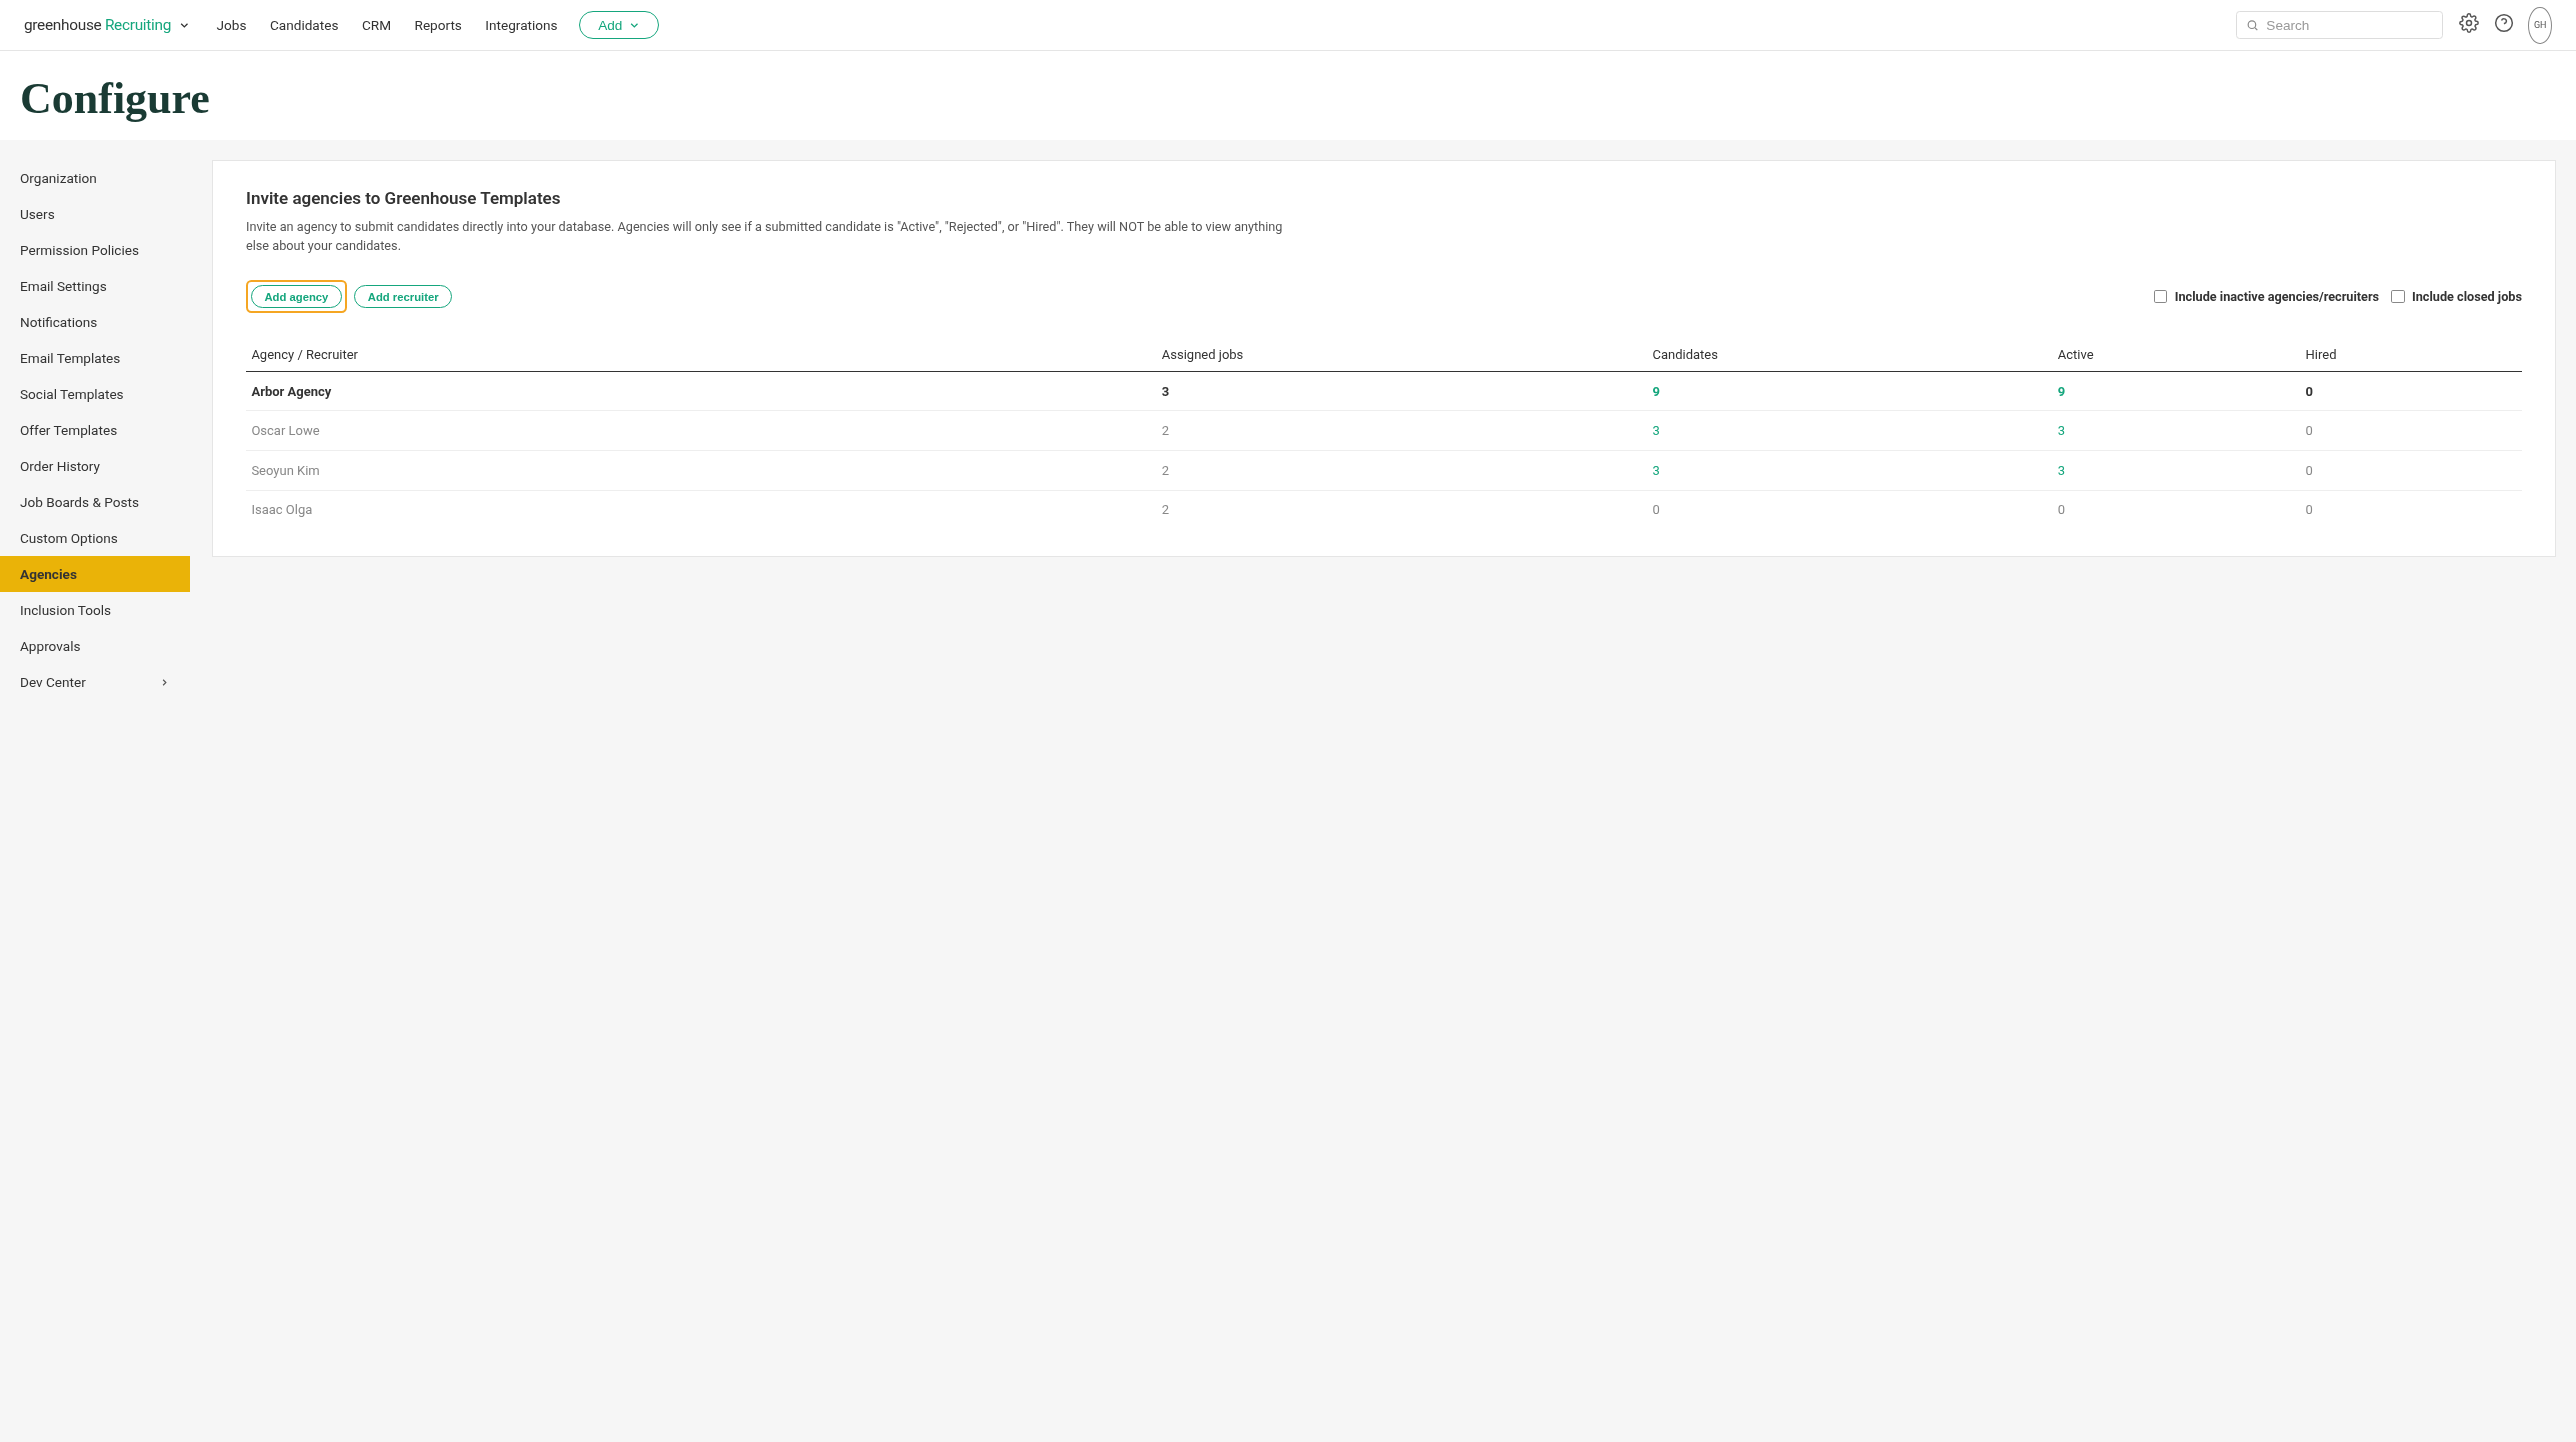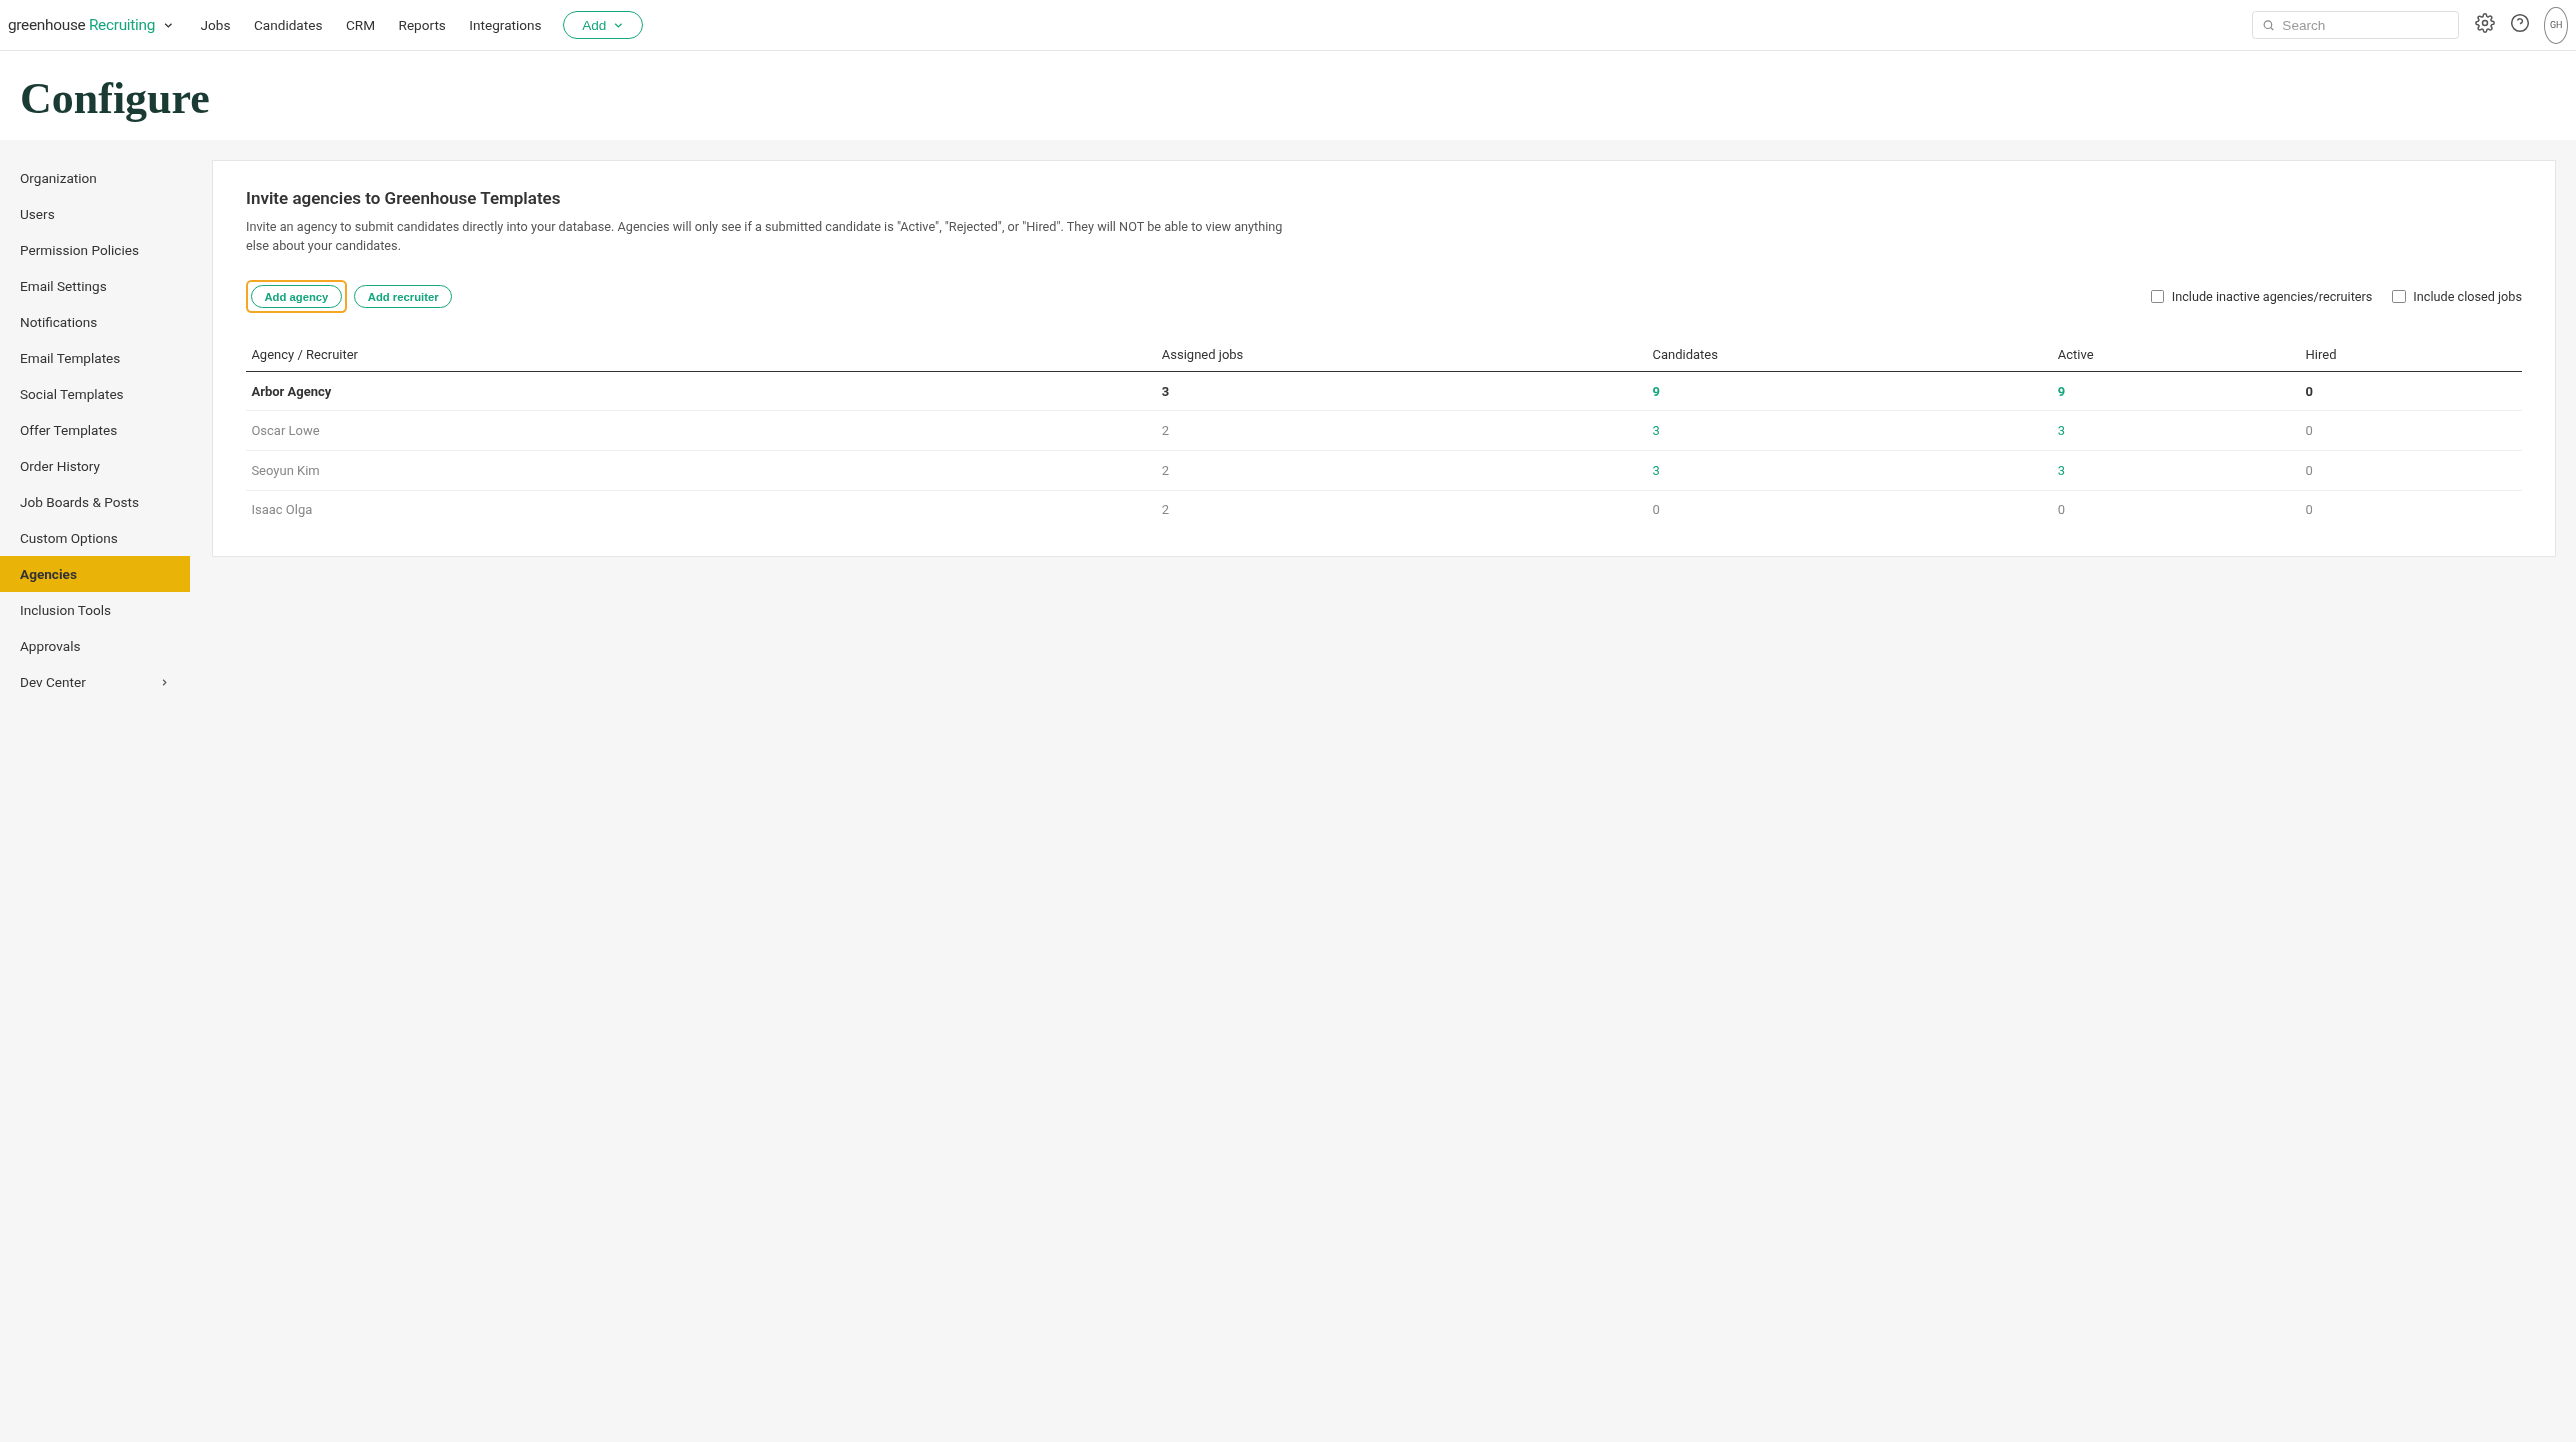--- a/index.html
+++ b/index.html
@@ -1,19 +1,19 @@
 <!DOCTYPE html>
 <html style="font-size:14.5px"><head>
   <meta charset="utf-8">
   <style>
     * { box-sizing: border-box; margin: 0; padding: 0; }
     body { font-family: -apple-system, BlinkMacSystemFont, 'Segoe UI', Roboto, sans-serif; background: #f6f6f6; color: #333; }
     
     
-    .topnav { background: #fff; border-bottom: 0.9px solid #e5e5e5; display: flex; align-items: center; padding: 0 8px; height: 51px; justify-content: center; }
+    .topnav { background: #fff; border-bottom: 0.9px solid #e5e5e5; display: flex; align-items: center; padding: 0 24px; height: 51px; justify-content: center; }
     .logo-group { display: flex; align-items: center; gap: 7.3px; margin-right: 22px; }
     .logo-text { font-size: 15.4px; color: #333; letter-spacing: -0.3px; }
     .logo-text .green { color: #15a67d; }
     .nav-caret { width: 12.7px; height: 12.7px; }
     .nav-links { display: flex; gap: 16.3px; }
     .nav-link { color: #333; font-size: 13.6px; text-decoration: none; padding: 5.4px 3.6px; cursor: pointer; }
     .add-btn { margin-left: 18px; border: 1.4px solid #15a67d; color: #15a67d; background: #fff; border-radius: 20px; padding: 5.4px 18px; font-size: 13.6px; display: flex; align-items: center; gap: 5.4px; cursor: pointer; }
     .spacer { flex: 1; }
     .search-box { display: flex; align-items: center; border: 0.9px solid #ddd; border-radius: 3.6px; padding: 5.4px 9px; width: 207px; margin-right: 16.3px; }
     .search-box input { border: none; outline: none; font-size: 13.6px; width: 100%; margin-left: 7.3px; color: #333; }
@@ -36,21 +36,21 @@
     
     
     .panel { flex: 1; background: #fff; border: 0.9px solid #e5e5e5; padding: 27px 33px 27px; }
     .panel-title { font-size: 17px; font-weight: 600; margin-bottom: 9px; }
     .panel-desc { font-size: 12.7px; color: #555; line-height: 1.5; max-width: 1042px; margin-bottom: 25px; }
     
     .actions-row { display: flex; align-items: center; margin-bottom: 25px; }
     .pill-btn { border: 1.4px solid #15a67d; color: #15a67d; background: #fff; border-radius: 16.3px; padding: 4.5px 12.7px; font-size: 11.3px; font-weight: 600; cursor: pointer; margin-right: 7.3px; }
     .highlight-box { border: 2.7px solid #f5a623; border-radius: 5.4px; padding: 2.7px; display: inline-block; margin-right: 7.3px; }
     .highlight-box .pill-btn { margin-right: 0; }
-    .checkboxes { margin-left: auto; display: flex; gap: 20px; }
+    .checkboxes { margin-left: auto; display: flex; gap: 12px; font-weight: bold; }
     .checkbox-group { display: flex; align-items: center; gap: 7.3px; font-size: 12.7px; color: #333; cursor: pointer; }
     .cbox { width: 13.6px; height: 13.6px; border: 1.4px solid #888; border-radius: 1.8px; }
     
     
     table { width: 100%; border-collapse: collapse; }
     thead th { text-align: left; font-weight: 400; font-size: 13px; color: #333; padding: 9px 5.4px; border-bottom: 1.4px solid #333; }
     tbody td { padding: 11.8px 5.4px; font-size: 13px; border-bottom: 0.9px solid #eee; }
     tbody tr:last-child td { border-bottom: none; }
     .bold-row td { font-weight: 700; }
     .muted-row td:first-child { color: #888; }

